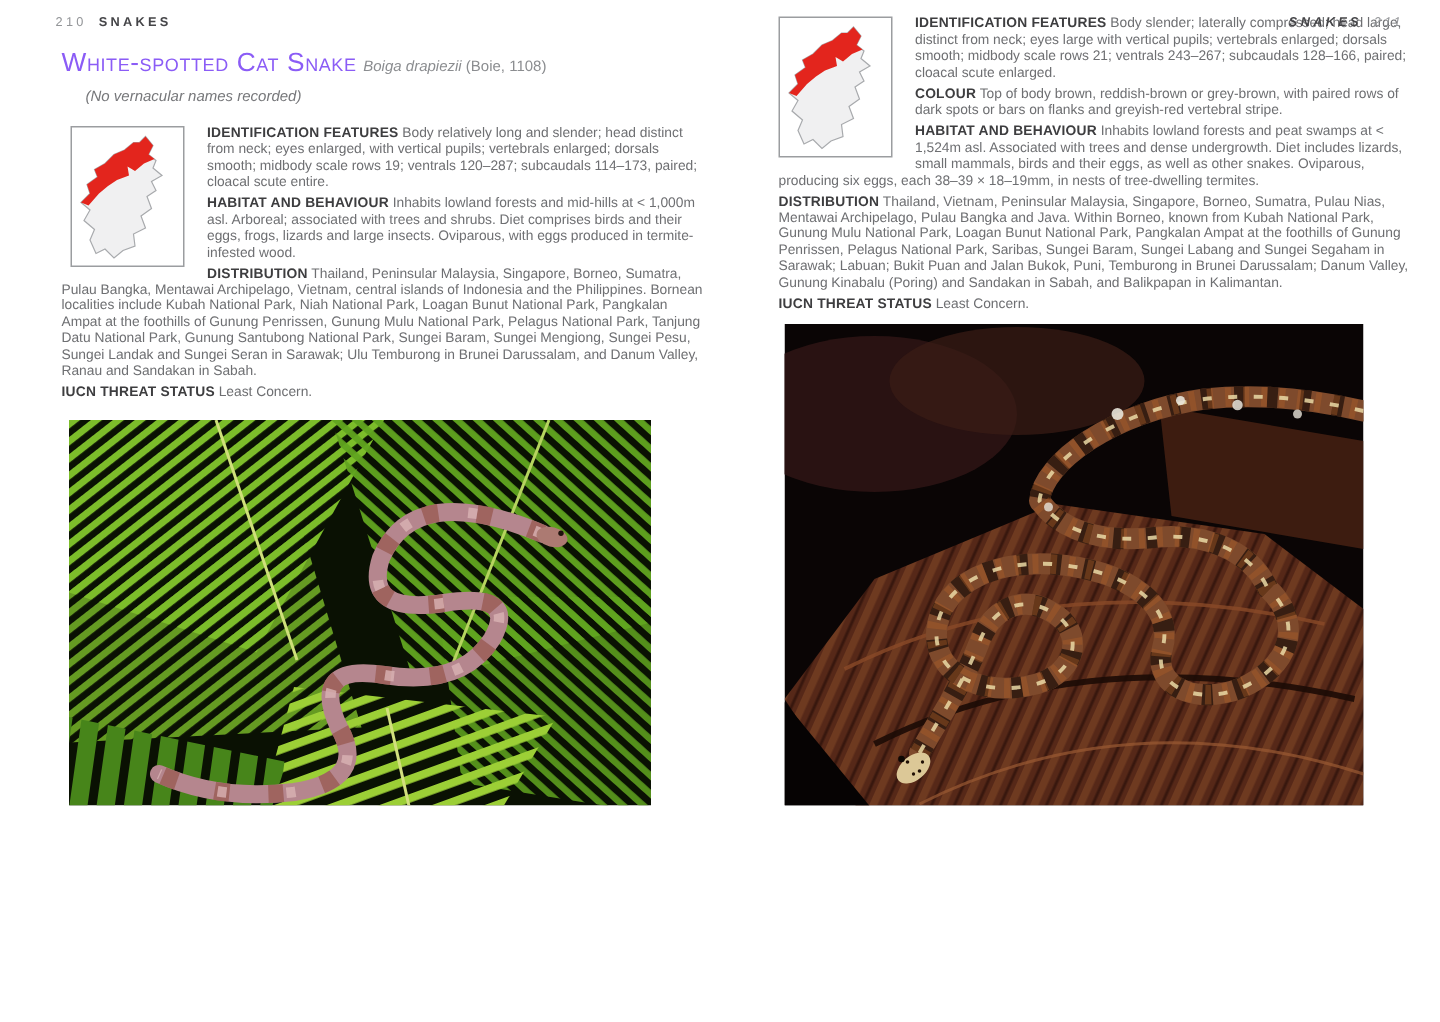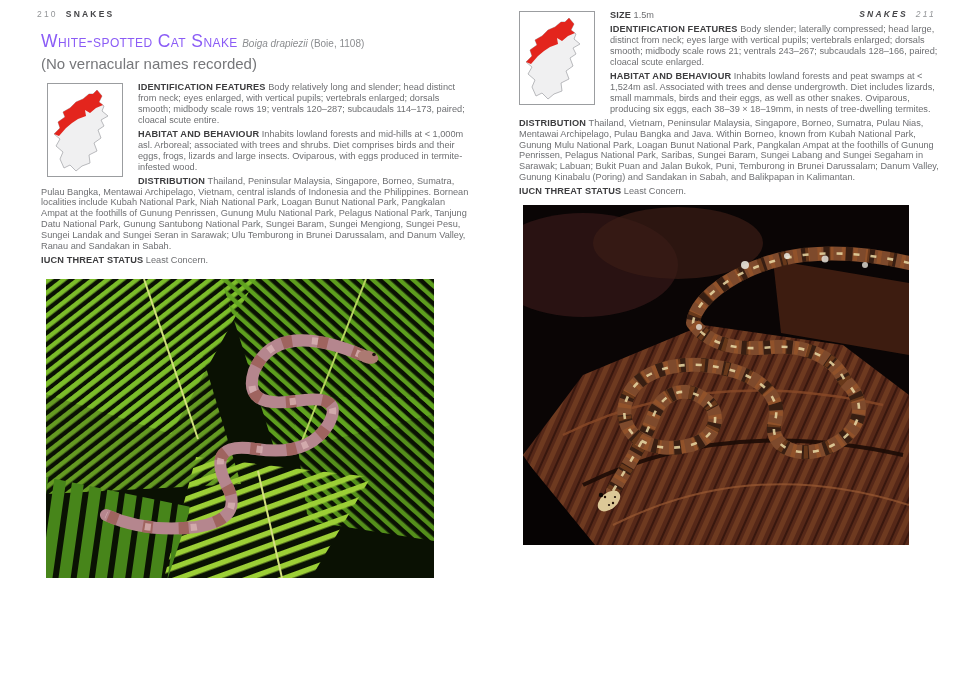--- a/index.html
+++ b/index.html
@@ -1,32 +1,32 @@
 <!DOCTYPE html>
 <html><head>
 <meta charset="utf-8">
 <style>
   html,body{margin:0;padding:0;background:#ffffff;}
-  .spread{position:relative;width:960px;height:681px;background:#ffffff;display:flex;
+  .spread{position:relative;width:960px;height:537px;background:#ffffff;display:flex;
           font-family:"Liberation Sans",sans-serif;overflow:hidden;}
   .page{position:relative;width:480px;height:681px;box-sizing:border-box;}
   .page.pleft{padding:0 8px 0 41px;}
   .page.pright{padding:0 16px 0 39px;}
 
   .running-head{position:absolute;top:9px;font-size:8.5px;letter-spacing:2.2px;color:#939598;white-space:nowrap;}
   .running-head .rh-title{color:#454548;font-weight:bold;letter-spacing:2.2px;}
   .pleft .running-head{left:37px;}
   .pright .running-head{right:24px;font-style:italic;}
   .running-head .gap{display:inline-block;width:8px;}
 
   .title-block{margin-top:33px;line-height:17px;}
   .common-name{font-variant:small-caps;font-size:17.5px;color:#8b5cf6;letter-spacing:.4px;font-weight:400;}
   .sci{font-size:10px;color:#8b8d90;}
   .sci .binomial{font-style:italic;}
-  .vernacular{font-size:15px;color:#76777a;margin:3px 0 0 0;}
+  .vernacular{font-size:10px;color:#76777a;margin:3px 0 0 16px;font-style:italic;}
 
   .account{margin-top:10px;}
   .map-box{float:left;width:76px;height:94px;border:1px solid #9b9da0;background:#fff;
            box-sizing:border-box;margin:1px 15px 5px 6px;padding:2px;}
   .pright .map-box{margin-left:0;}
   .map-box svg{width:100%;height:100%;display:block;}
 
   .sec{font-size:9.2px;line-height:10.9px;color:#6e6f72;margin:0 0 3.2px 0;}
   .sec b{color:#3d3d3f;letter-spacing:.15px;font-weight:bold;}
 
@@ -104,22 +104,22 @@
 
 
     <div class="account">
       <div class="map-box">
         <svg viewBox="0 0 70 88">
           <path d="M 47 4 L 52 10 L 49 16 L 54 20 L 52 25 L 58 30 L 51 34 L 54 40 L 48 44 L 51 52 L 44 57 L 47 65 L 39 69 L 40 77 L 32 80 L 26 85 L 20 79 L 14 82 L 10 73 L 13 66 L 6 60 L 10 53 L 4 48 L 10 42 L 8 36 L 15 31 L 13 26 L 20 22 L 26 16 L 33 13 L 39 8 L 43 8 Z" fill="#f0f0f1" stroke="#a8aaad" stroke-width="0.8"></path>
           <path d="M 47 4 L 52 10 L 49 16 L 53 19 L 46 22 L 40 27 L 35 24 L 36 30 L 28 33 L 22 37 L 16 42 L 9 50 L 4 48 L 10 42 L 8 36 L 15 31 L 13 26 L 20 22 L 26 16 L 33 13 L 39 8 L 43 8 Z" fill="#e3251d"></path>
         </svg>
       </div>
 
-      <p class="sec"><b>SIZE</b> <span>1.5m</span></p>
       <p class="sec"><b>IDENTIFICATION FEATURES</b> <span>Body slender; laterally compressed; head large, distinct from neck; eyes large with vertical pupils; vertebrals enlarged; dorsals smooth; midbody scale rows 21; ventrals 243–267; subcaudals 128–166, paired; cloacal scute enlarged.</span></p>
+      <p class="sec"><b>COLOUR</b> <span>Top of body brown, reddish-brown or grey-brown, with paired rows of dark spots or bars on flanks and greyish-red vertebral stripe.</span></p>
       <p class="sec"><b>HABITAT AND BEHAVIOUR</b> <span>Inhabits lowland forests and peat swamps at &lt; 1,524m asl. Associated with trees and dense undergrowth. Diet includes lizards, small mammals, birds and their eggs, as well as other snakes. Oviparous, producing six eggs, each 38–39 × 18–19mm, in nests of tree-dwelling termites.</span></p>
       <p class="sec"><b>DISTRIBUTION</b> <span>Thailand, Vietnam, Peninsular Malaysia, Singapore, Borneo, Sumatra, Pulau Nias, Mentawai Archipelago, Pulau Bangka and Java. Within Borneo, known from Kubah National Park, Gunung Mulu National Park, Loagan Bunut National Park, Pangkalan Ampat at the foothills of Gunung Penrissen, Pelagus National Park, Saribas, Sungei Baram, Sungei Labang and Sungei Segaham in Sarawak; Labuan; Bukit Puan and Jalan Bukok, Puni, Temburong in Brunei Darussalam; Danum Valley, Gunung Kinabalu (Poring) and Sandakan in Sabah, and Balikpapan in Kalimantan.</span></p>
       <p class="sec"><b>IUCN THREAT STATUS</b> <span>Least Concern.</span></p>
     </div>
 
     <figure class="photo">
       <svg viewBox="0 0 386 340" preserveAspectRatio="none">
         <defs>
           <pattern id="wood" width="14" height="60" patternUnits="userSpaceOnUse" patternTransform="rotate(24)">
             <rect width="14" height="60" fill="#562818"></rect>

